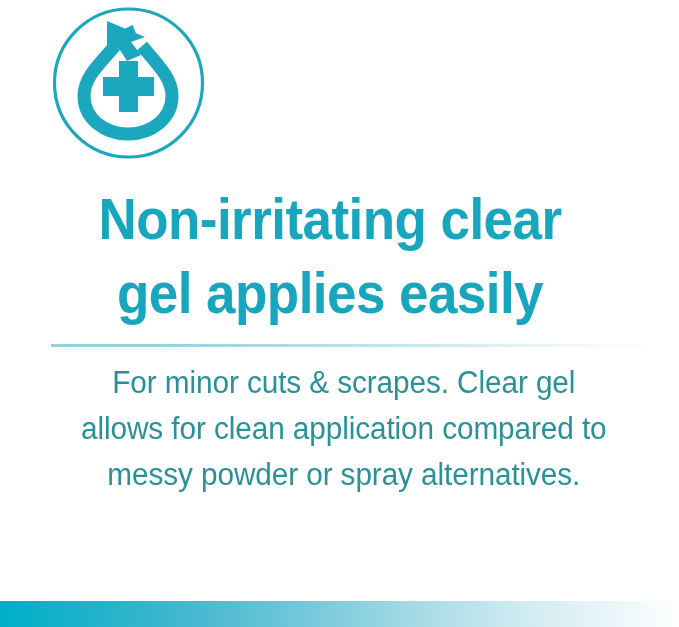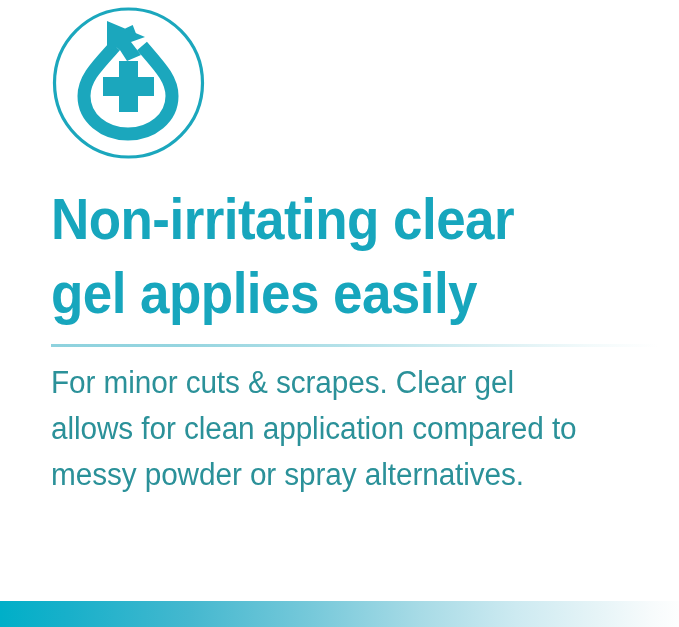--- a/index.html
+++ b/index.html
@@ -12,20 +12,21 @@
     height: 627px;
     overflow: hidden;
     font-family: "Liberation Sans", sans-serif;
     position: relative;
   }
 
   .feature-card {
     position: absolute;
     inset: 0;
     background: #ffffff;
+    text-align: center;
   }
 
   
   .icon-wrap {
     position: absolute;
     left: 49px;
     top: 7px;
     width: 159px;
     height: 156px;
   }

